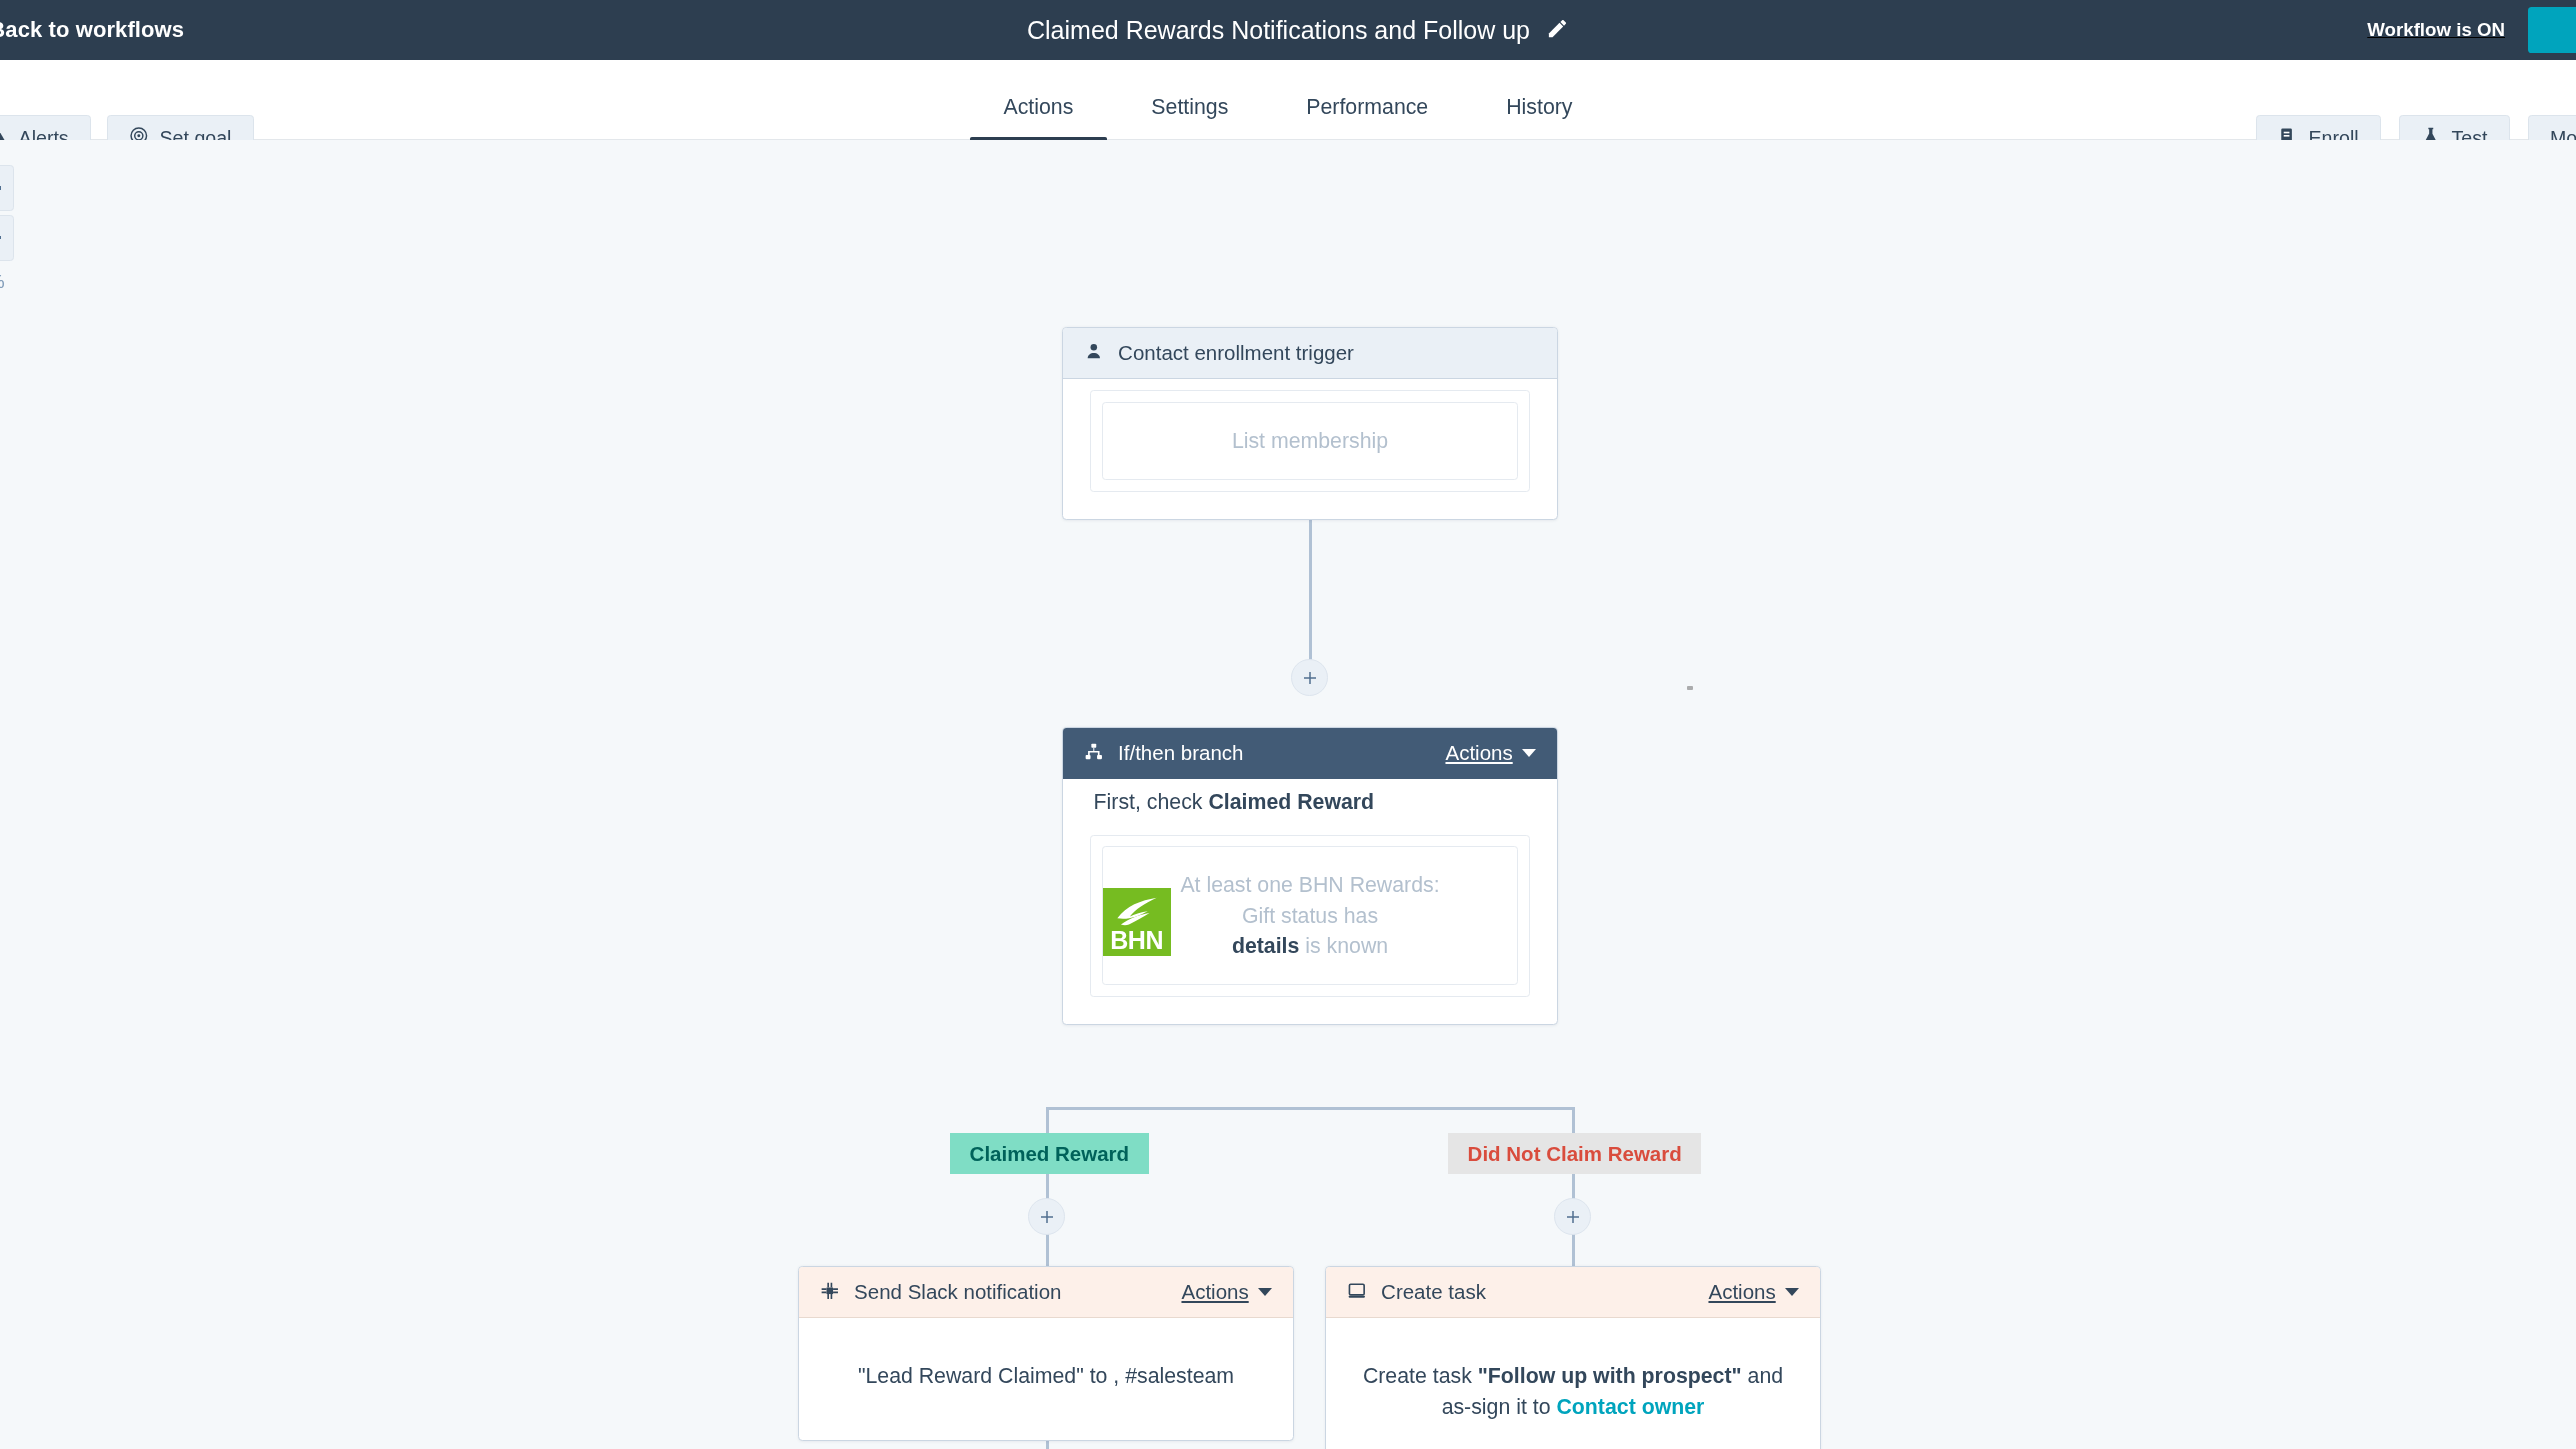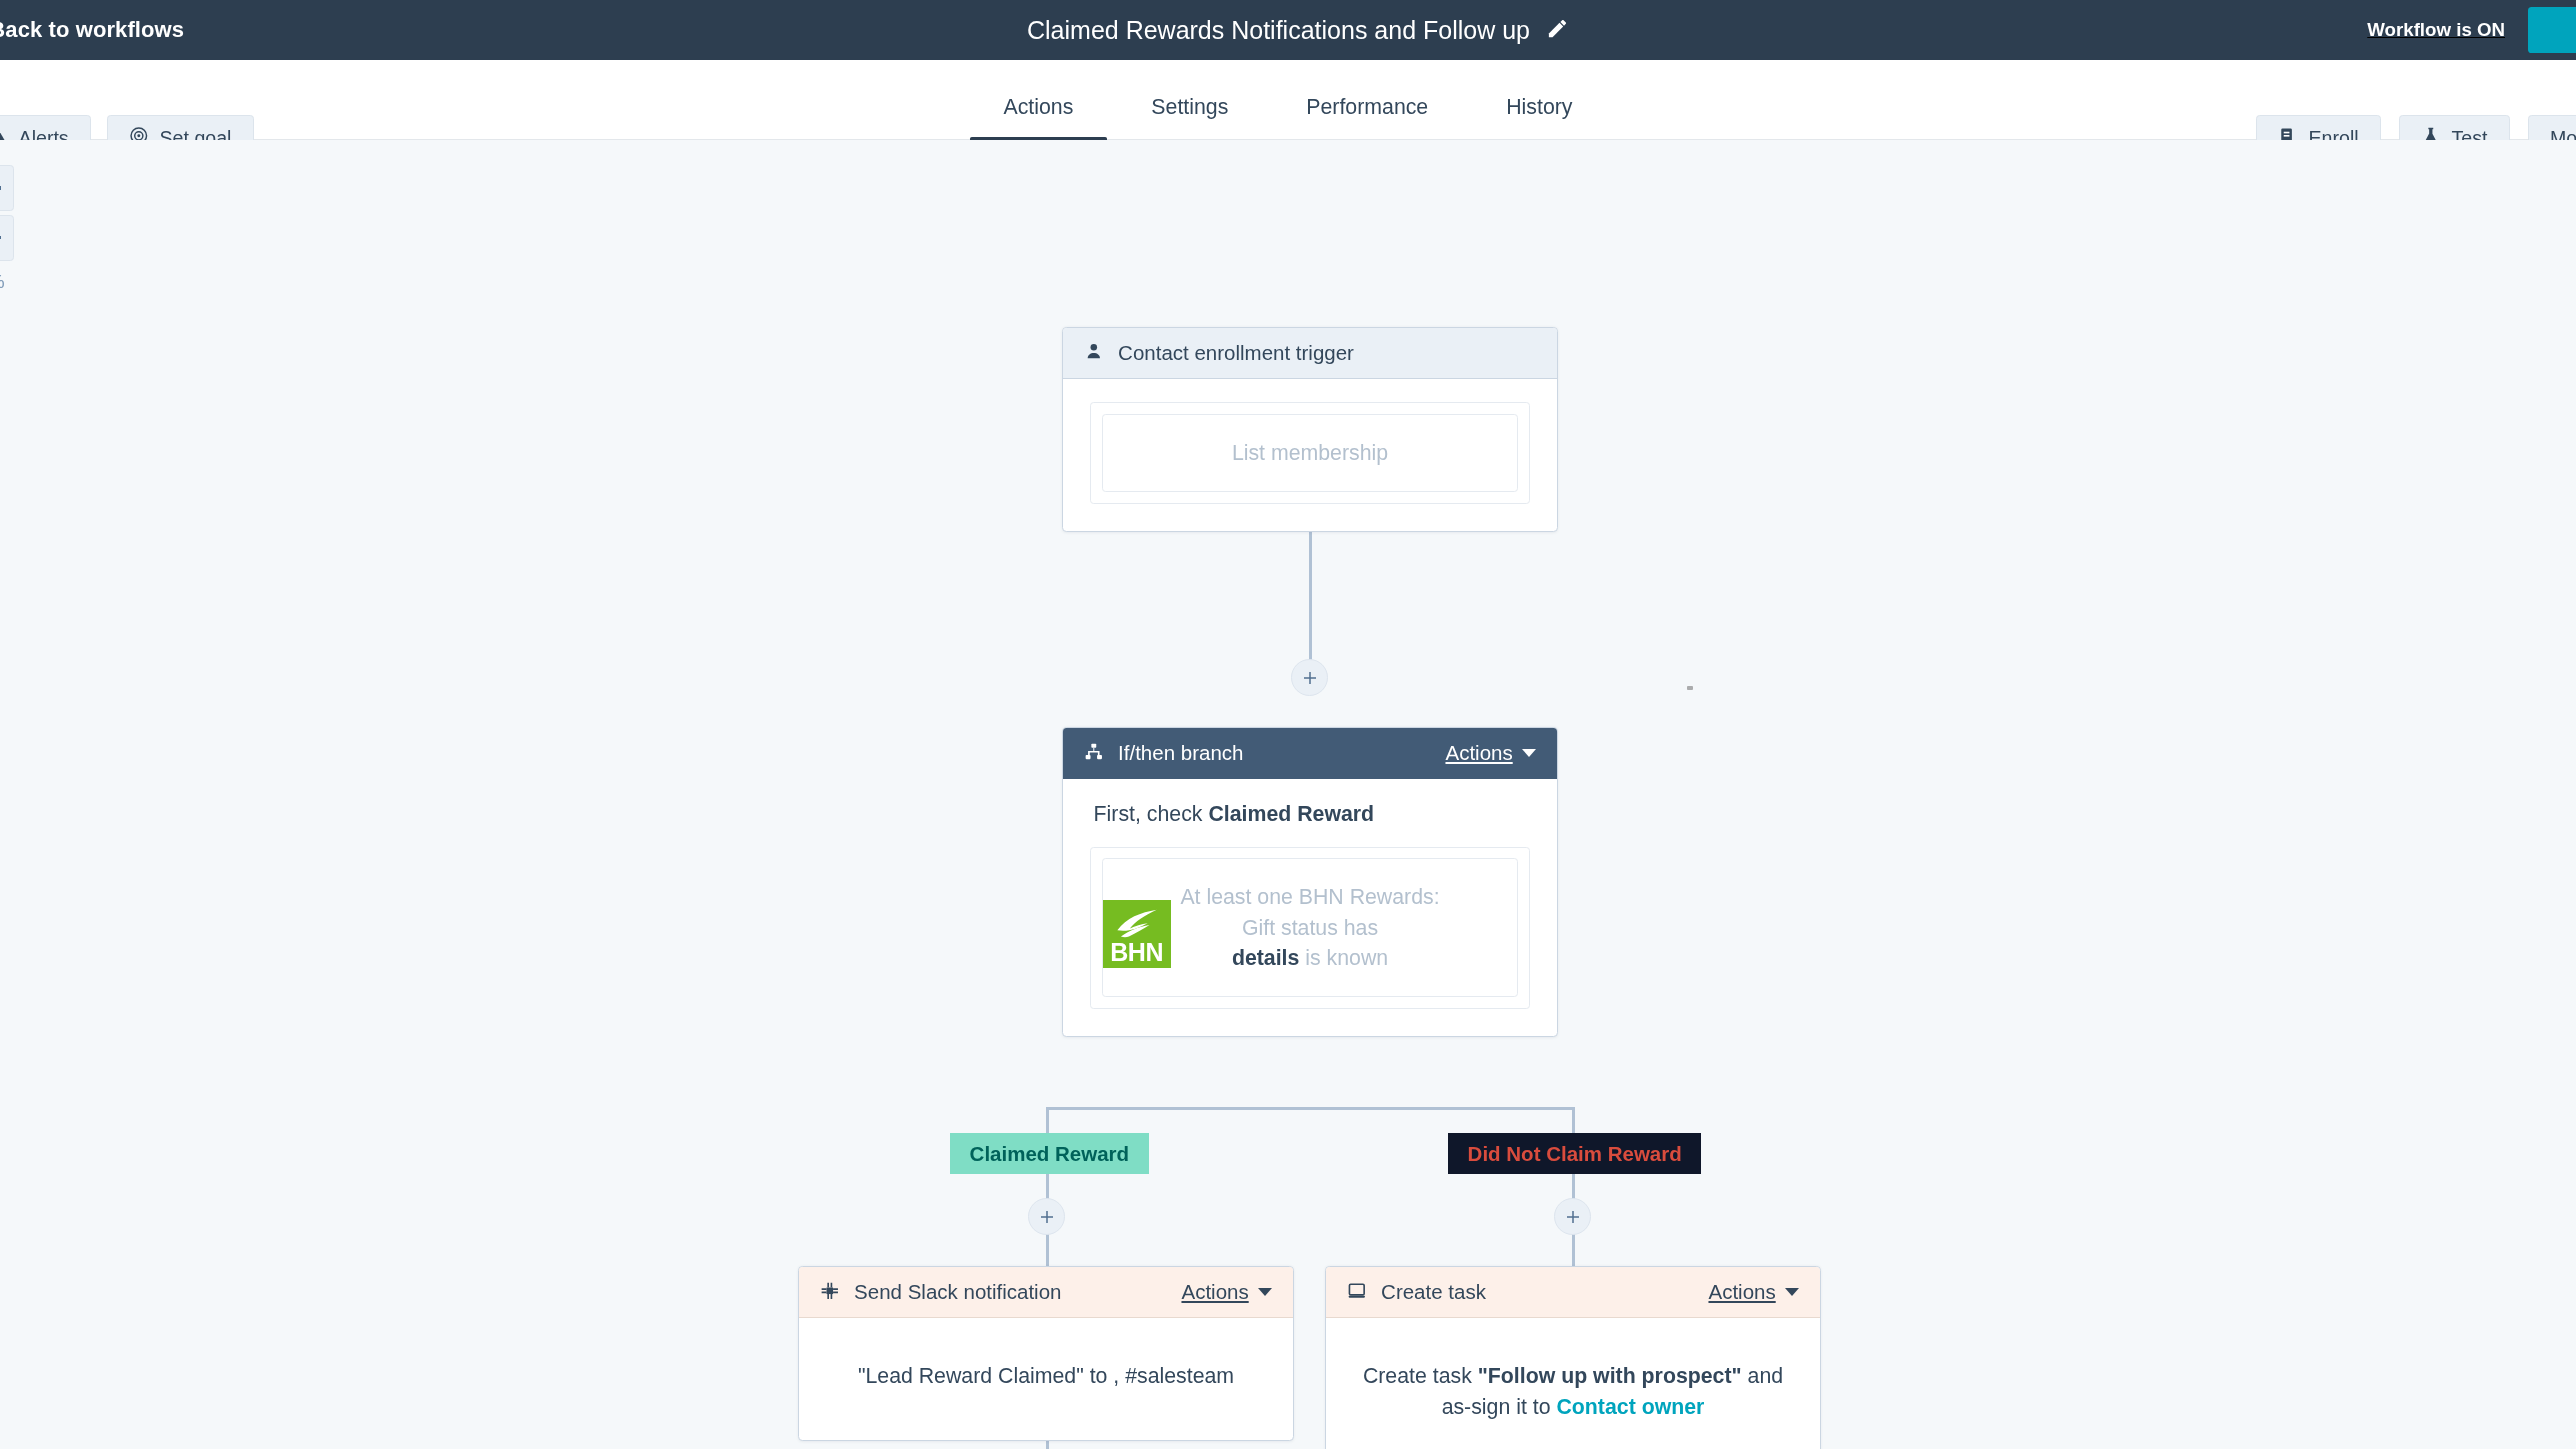--- a/index.html
+++ b/index.html
@@ -244,21 +244,21 @@
     white-space: nowrap;
   }
   .node-header.branch .actions-link { color: #ffffff; }
   .caret {
     width: 0; height: 0;
     border-left: 7.1px solid transparent;
     border-right: 7.1px solid transparent;
     border-top: 8px solid currentColor;
   }
 
-  .node-body { padding: 23px 27px 27px 27px; }
+  .node-body { padding: 11px 27px 27px 27px; }
 
   .inner-outline {
     border: 0.9px solid #e5eaf0;
     border-radius: 3.6px;
     padding: 10.7px;
   }
   .inner-box {
     border: 0.9px solid #e5eaf0;
     border-radius: 3.6px;
     padding: 23px 19.6px;
@@ -326,21 +326,21 @@
     height: 41px;
     display: flex;
     align-items: center;
     padding: 0 19.6px;
     font-size: 20.5px;
     font-weight: 700;
     white-space: nowrap;
     z-index: 3;
   }
   .badge-yes { background: #7fddc5; color: #00625a; }
-  .badge-no  { background: #0f172a; color: #d94c3d; }
+  .badge-no  { background: #e5e5e5; color: #d94c3d; }
 
   .cursor-dot {
     position: absolute;
     width: 6.2px; height: 4.4px;
     background: #8b8b8b;
     opacity: .7;
     border-radius: 0.9px;
   }
 </style>
 </head>

